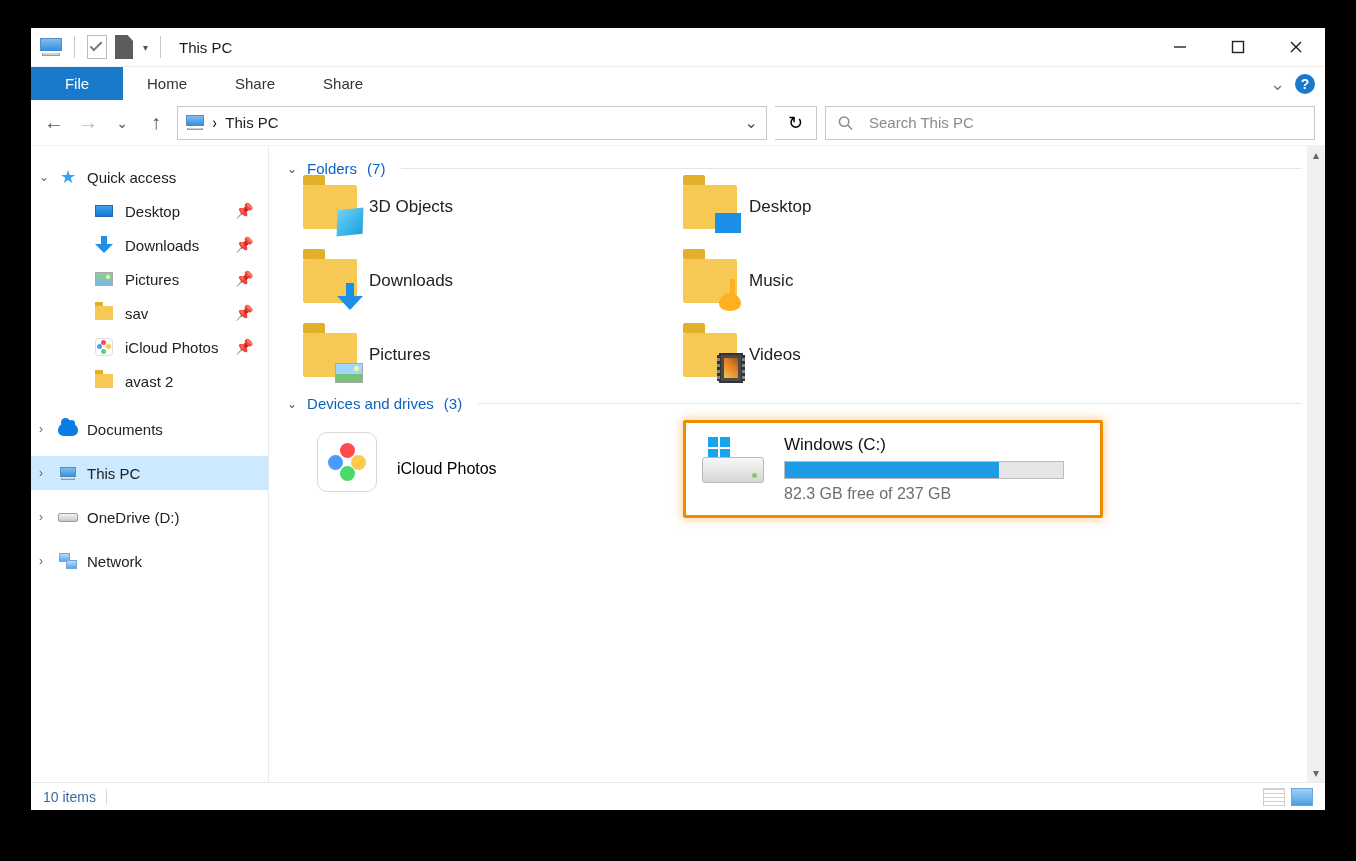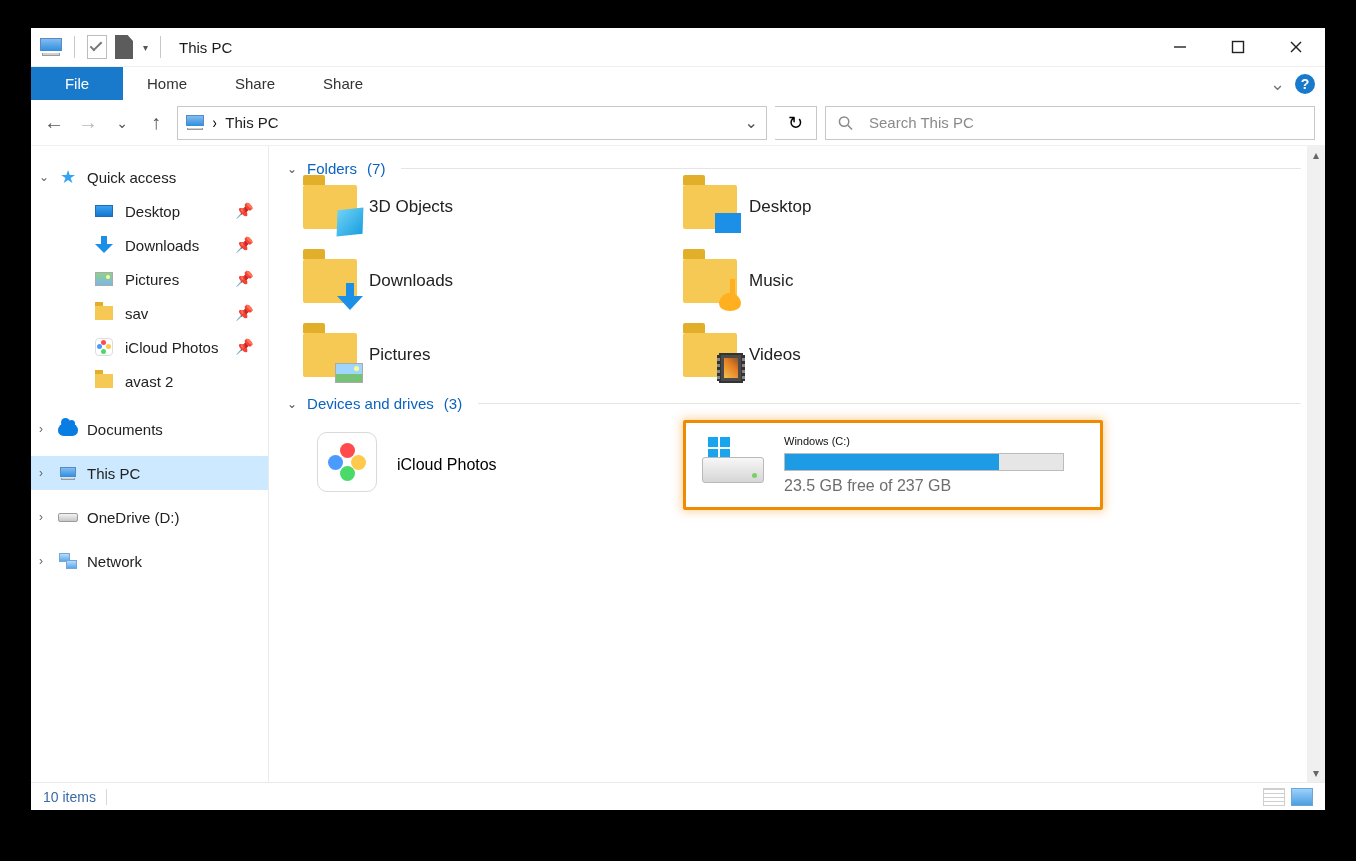--- a/index.html
+++ b/index.html
@@ -146,21 +146,21 @@
   .photos-big .flower .p3{left:10px;bottom:-2px;}
   .photos-big .flower .p4{left:-2px;top:10px;}
 
   .drive-tile.highlight{border:3px solid var(--highlight);box-shadow:0 0 10px 2px rgba(240,138,0,.35);border-radius:2px;padding:12px 16px;}
   .drive-icon{width:62px;height:46px;position:relative;margin-top:2px;}
   .drive-icon .body{position:absolute;left:0;bottom:0;width:62px;height:26px;background:linear-gradient(#f7f7f7,#d6d6d6);border:1px solid #b9b9b9;border-radius:3px;}
   .drive-icon .body::after{content:"";position:absolute;right:6px;bottom:4px;width:5px;height:5px;background:#7ccf62;border-radius:50%;}
   .drive-icon .win{position:absolute;left:6px;top:0;width:22px;height:22px;display:grid;grid-template-columns:1fr 1fr;grid-template-rows:1fr 1fr;gap:2px;}
   .drive-icon .win span{background:#19A4EF;}
   .drive-info{display:flex;flex-direction:column;gap:6px;}
-  .drive-name{font-size:11px;color:#111;}
+  .drive-name{font-size:17px;color:#111;}
   .drive-bar{width:280px;height:18px;border:1px solid #bcbcbc;background:#e6e6e6;}
   .drive-bar .fill{height:100%;background:#1D9CE5;}
   .drive-free{font-size:16px;color:var(--text-muted);}
 
   
   .status{position:absolute;left:0;right:0;bottom:0;height:28px;border-top:1px solid #eaeaea;display:flex;align-items:center;padding:0 12px;font-size:14px;color:#3a6aa7;}
   .status .sep-v{width:1px;height:16px;background:#d8d8d8;margin:0 10px;}
   .status .views{margin-left:auto;display:flex;gap:6px;}
   .view-btn{width:22px;height:18px;border:1px solid #cfcfcf;background:#fff;}
   .view-btn.filled{background:linear-gradient(#9dd1fb,#4a9fe0);border-color:#6ea6d8;}
@@ -422,21 +422,21 @@
                     <span></span>
                     <span></span>
                   </span>
                 <span class="body"></span>
               </span>
               <div class="drive-info">
                 <span class="drive-name">Windows (C:)</span>
                 <div class="drive-bar">
                     <div class="fill" id="c-fill" style="width: 77%;"></div>
                   </div>
-                <span class="drive-free">23.5 GB free of 237 GB</span>
+                <span class="drive-free">82.3 GB free of 237 GB</span>
               </div>
             </div>
           </div>
 
         </div>
       </div>
     </div>
 
     <div class="status">
       <span>10 items</span>

